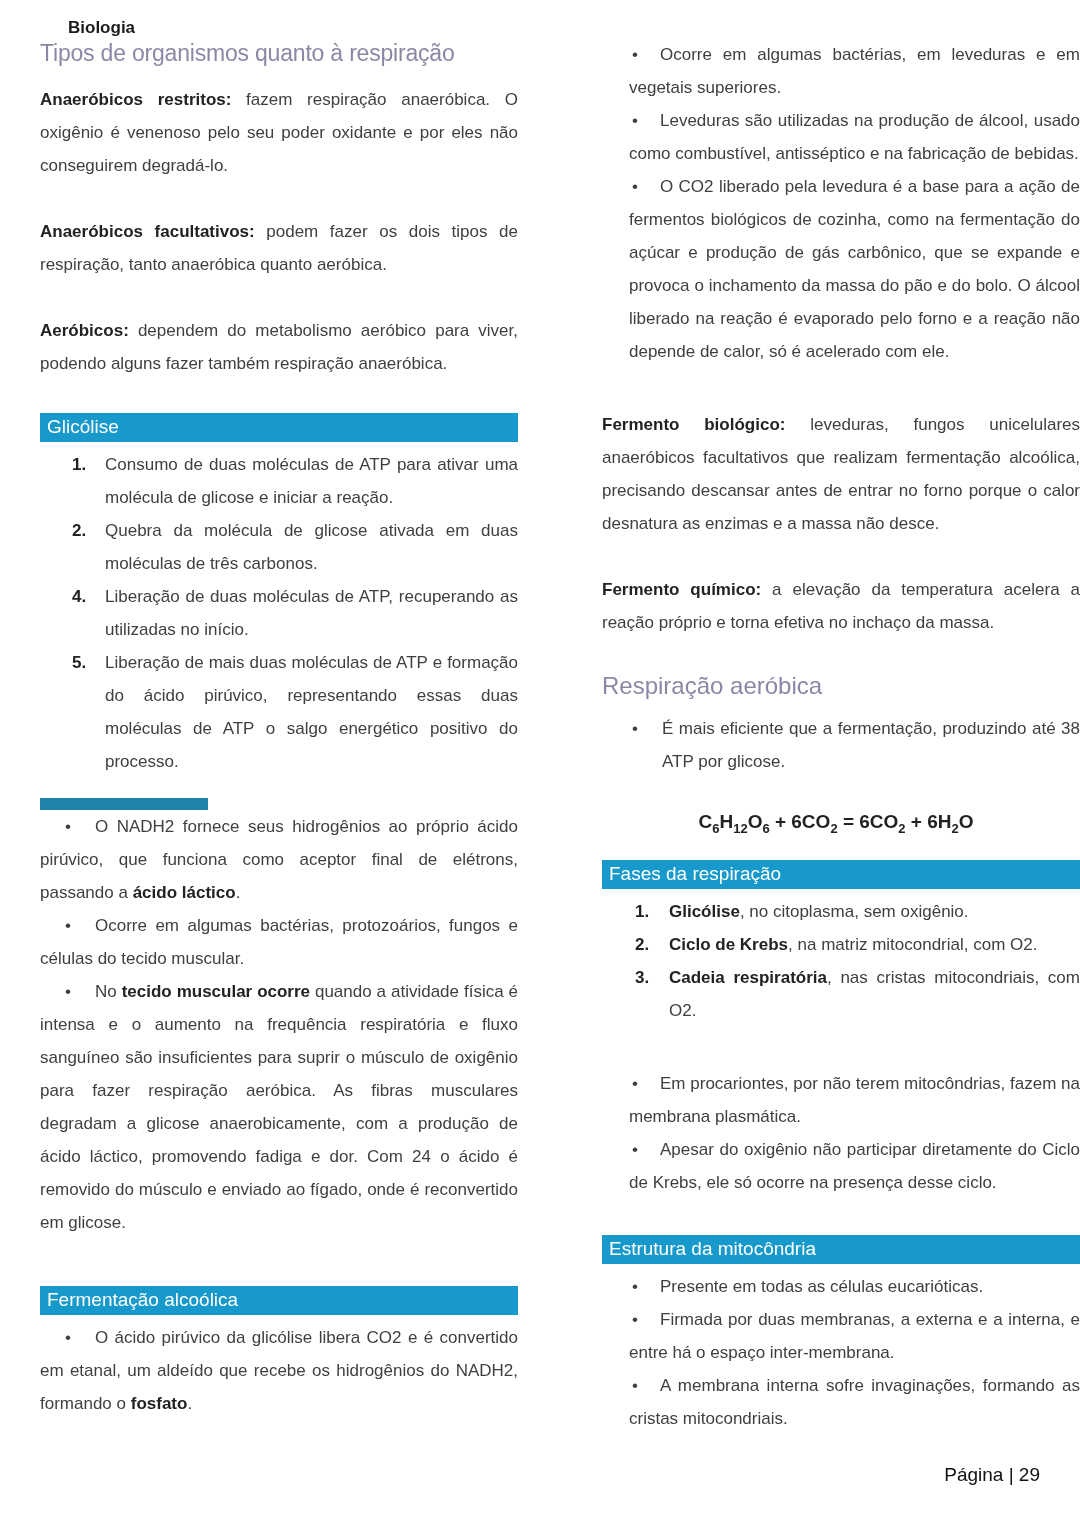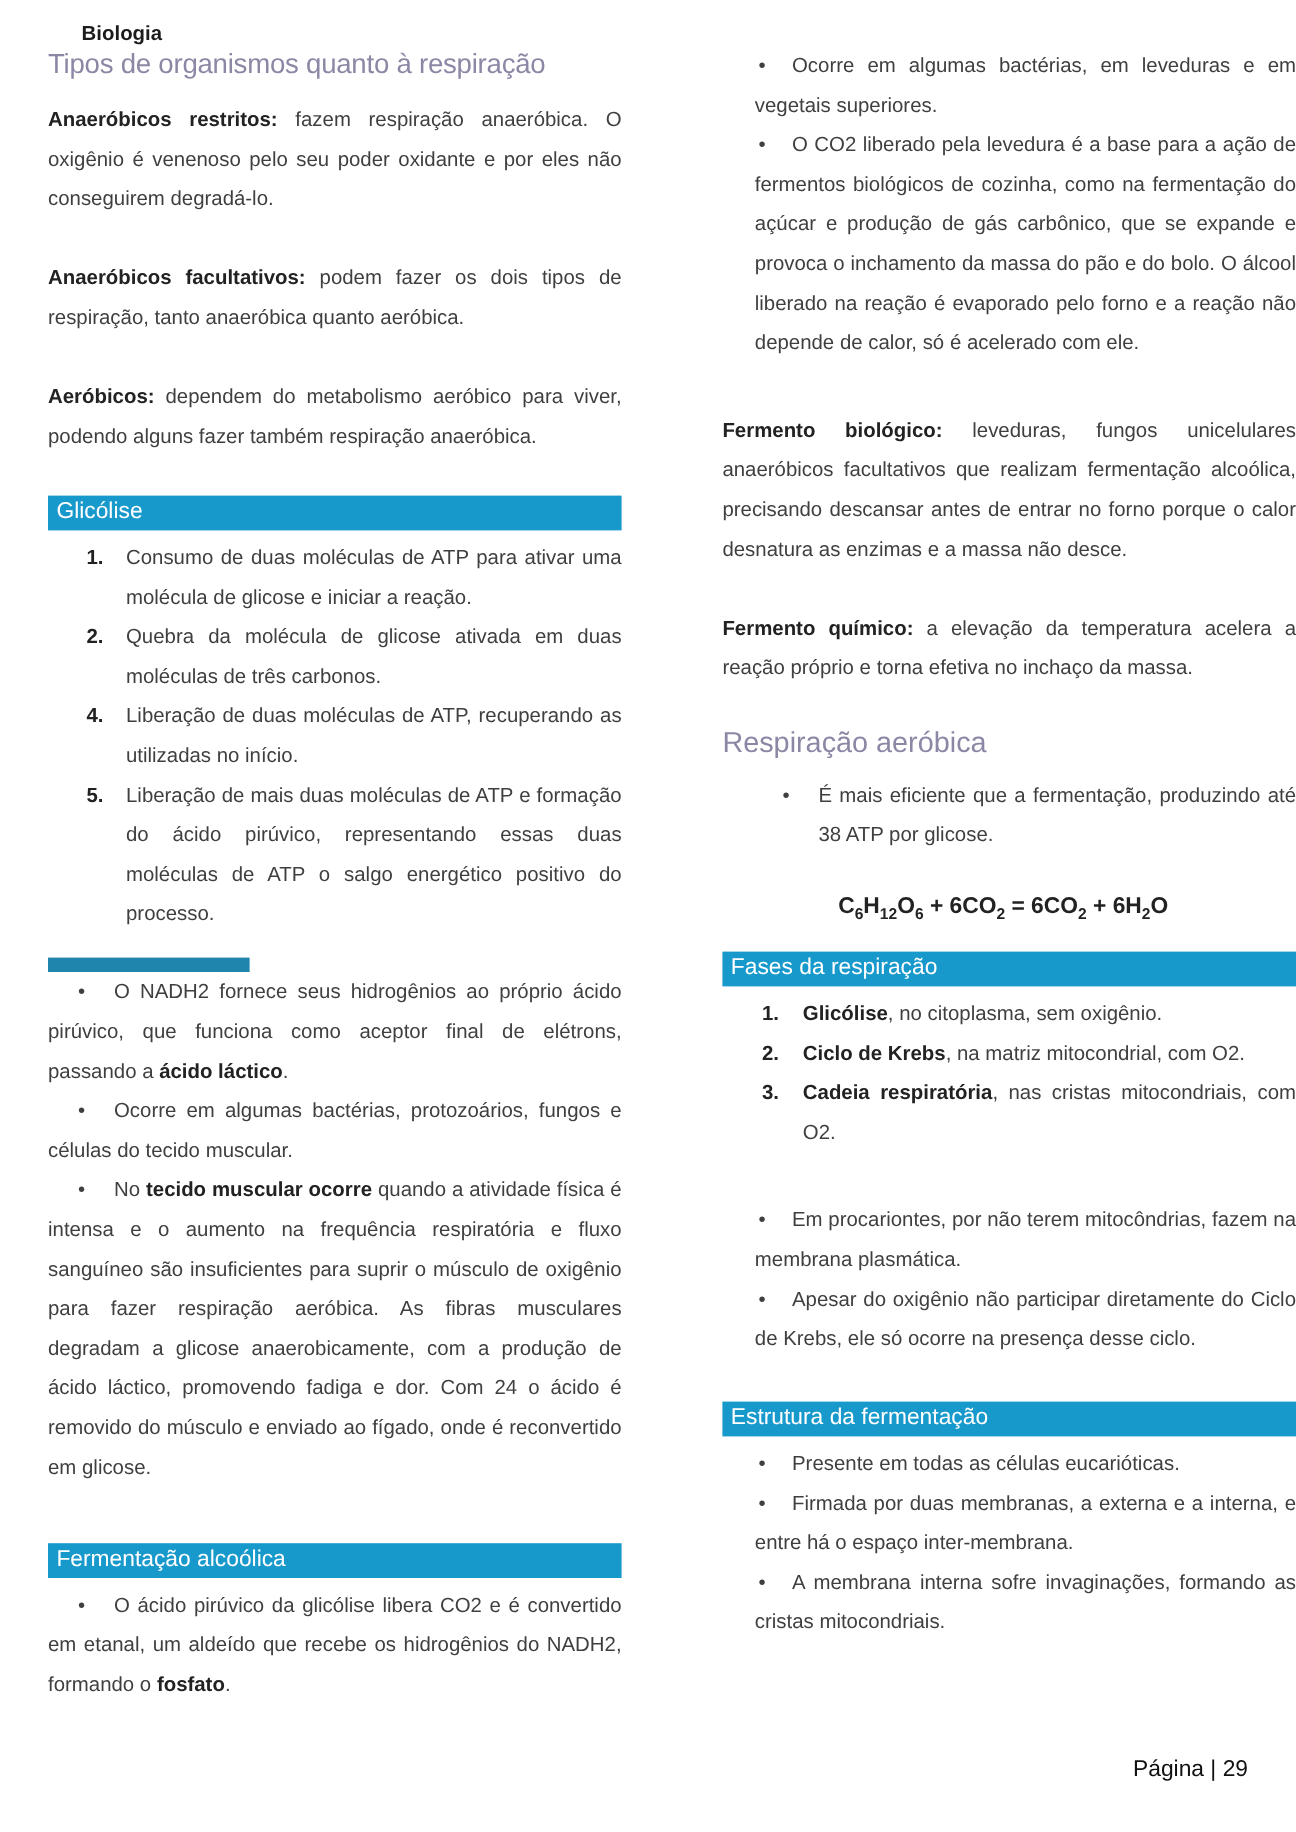--- a/index.html
+++ b/index.html
@@ -35,21 +35,21 @@
 
   .nitem { padding-left:65px; text-indent:-33px; }
   .num { display:inline-block; width:33px; text-indent:0; font-weight:bold; color:#222; }
   .nitem-r { padding-left:67px; text-indent:-34px; }
   .nitem-r .num { width:34px; }
 
   .bul-l { text-indent:25px; }
   .bul-l .bdot { display:inline-block; width:30px; text-indent:0; }
   .bul-r { margin-left:27px; text-indent:3px; }
   .bul-r .bdot { display:inline-block; width:28px; text-indent:0; }
-  .bul-hang { margin-left:50px; padding-left:30px; text-indent:-30px; }
+  .bul-hang { margin-left:30px; padding-left:30px; text-indent:-30px; }
   .bul-hang .bdot { display:inline-block; width:30px; text-indent:0; }
 
   .formula { text-align:center; font-weight:bold; font-size:19px; color:#222;
              margin:33px 10px 24px 0; }
   sub { font-size:13px; }
 
   .footer { position:absolute; top:1464px; right:40px; font-size:19px; color:#111111; }
 </style>
 </head>
 <body>
@@ -75,39 +75,40 @@
       <p class="para bul-l"><span class="bdot">•</span><span><span>O NADH2 fornece seus hidrogênios ao próprio ácido pirúvico, que funciona como aceptor final de elétrons, passando a </span><b>ácido láctico</b><span>.</span></span></p>
       <p class="para bul-l"><span class="bdot">•</span><span><span>Ocorre em algumas bactérias, protozoários, fungos e células do tecido muscular.</span></span></p>
       <p class="para bul-l"><span class="bdot">•</span><span><span>No </span><b>tecido muscular ocorre</b><span> quando a atividade física é intensa e o aumento na frequência respiratória e fluxo sanguíneo são insuficientes para suprir o músculo de oxigênio para fazer respiração aeróbica. As fibras musculares degradam a glicose anaerobicamente, com a produção de ácido láctico, promovendo fadiga e dor. Com 24 o ácido é  removido do músculo e enviado ao fígado, onde é reconvertido em glicose.</span></span></p>
 
       <div class="bar m-alco">Fermentação alcoólica</div>
       <p class="para bul-l"><span class="bdot">•</span><span><span>O ácido pirúvico da glicólise libera CO2 e é convertido em etanal, um aldeído que recebe os hidrogênios do NADH2, formando o </span><b>fosfato</b><span>.</span></span></p>
     </div>
 
     <div class="col">
       <p class="para bul-r mt12"><span class="bdot">•</span><span><span>Ocorre em algumas bactérias, em leveduras e em vegetais superiores.</span></span></p>
+      <p class="para bul-r"><span class="bdot">•</span><span><span>Leveduras são utilizadas na produção de álcool, usado como combustível, antisséptico e na fabricação de bebidas.</span></span></p>
       <p class="para bul-r"><span class="bdot">•</span><span><span>O CO2 liberado pela levedura é a base para a ação de fermentos biológicos de cozinha, como na fermentação do açúcar e produção de gás carbônico, que se expande e provoca o inchamento da massa do pão e do bolo. O álcool liberado na reação é evaporado pelo forno e a reação não depende de calor, só é acelerado com ele.</span></span></p>
 
       <p class="para mb mt40"><b>Fermento biológico:</b><span> leveduras, fungos unicelulares anaeróbicos facultativos que realizam fermentação alcoólica, precisando descansar antes de entrar no forno porque o calor desnatura as enzimas e a massa não desce.</span></p>
       <p class="para mb"><b>Fermento químico:</b><span> a elevação da temperatura acelera a reação próprio e torna efetiva no inchaço da massa.</span></p>
 
       <h2 class="h2">Respiração aeróbica</h2>
       <p class="para bul-hang"><span class="bdot">•</span><span><span>É mais eficiente que a fermentação, produzindo até 38 ATP por glicose.</span></span></p>
 
       <p class="formula"><span>C</span><sub>6</sub><span>H</span><sub>12</sub><span>O</span><sub>6</sub><span> + 6CO</span><sub>2</sub><span> = 6CO</span><sub>2</sub><span> + 6H</span><sub>2</sub><span>O</span></p>
 
       <div class="bar m-fases">Fases da respiração</div>
       <p class="para nitem-r"><span class="num">1.</span><span><b>Glicólise</b><span>, no citoplasma, sem oxigênio.</span></span></p>
       <p class="para nitem-r"><span class="num">2.</span><span><b>Ciclo de Krebs</b><span>, na matriz mitocondrial, com O2.</span></span></p>
       <p class="para nitem-r"><span class="num">3.</span><span><b>Cadeia respiratória</b><span>, nas cristas mitocondriais, com O2.</span></span></p>
 
       <p class="para bul-r mt40"><span class="bdot">•</span><span><span>Em procariontes, por não terem mitocôndrias, fazem na membrana plasmática.</span></span></p>
       <p class="para bul-r"><span class="bdot">•</span><span><span>Apesar do oxigênio não participar diretamente do Ciclo de Krebs, ele só ocorre na presença desse ciclo.</span></span></p>
 
-      <div class="bar m-estr">Estrutura da fermentação</div>
+      <div class="bar m-estr">Estrutura da mitocôndria</div>
       <p class="para bul-r"><span class="bdot">•</span><span><span>Presente em todas as células eucarióticas.</span></span></p>
       <p class="para bul-r"><span class="bdot">•</span><span><span>Firmada por duas membranas, a externa e a interna, e entre há o espaço inter-membrana.</span></span></p>
       <p class="para bul-r"><span class="bdot">•</span><span><span>A membrana interna sofre invaginações, formando as cristas mitocondriais.</span></span></p>
     </div>
   </div>
 
   <div class="footer">Página | 29</div>
 </div>
 
 </body></html>

